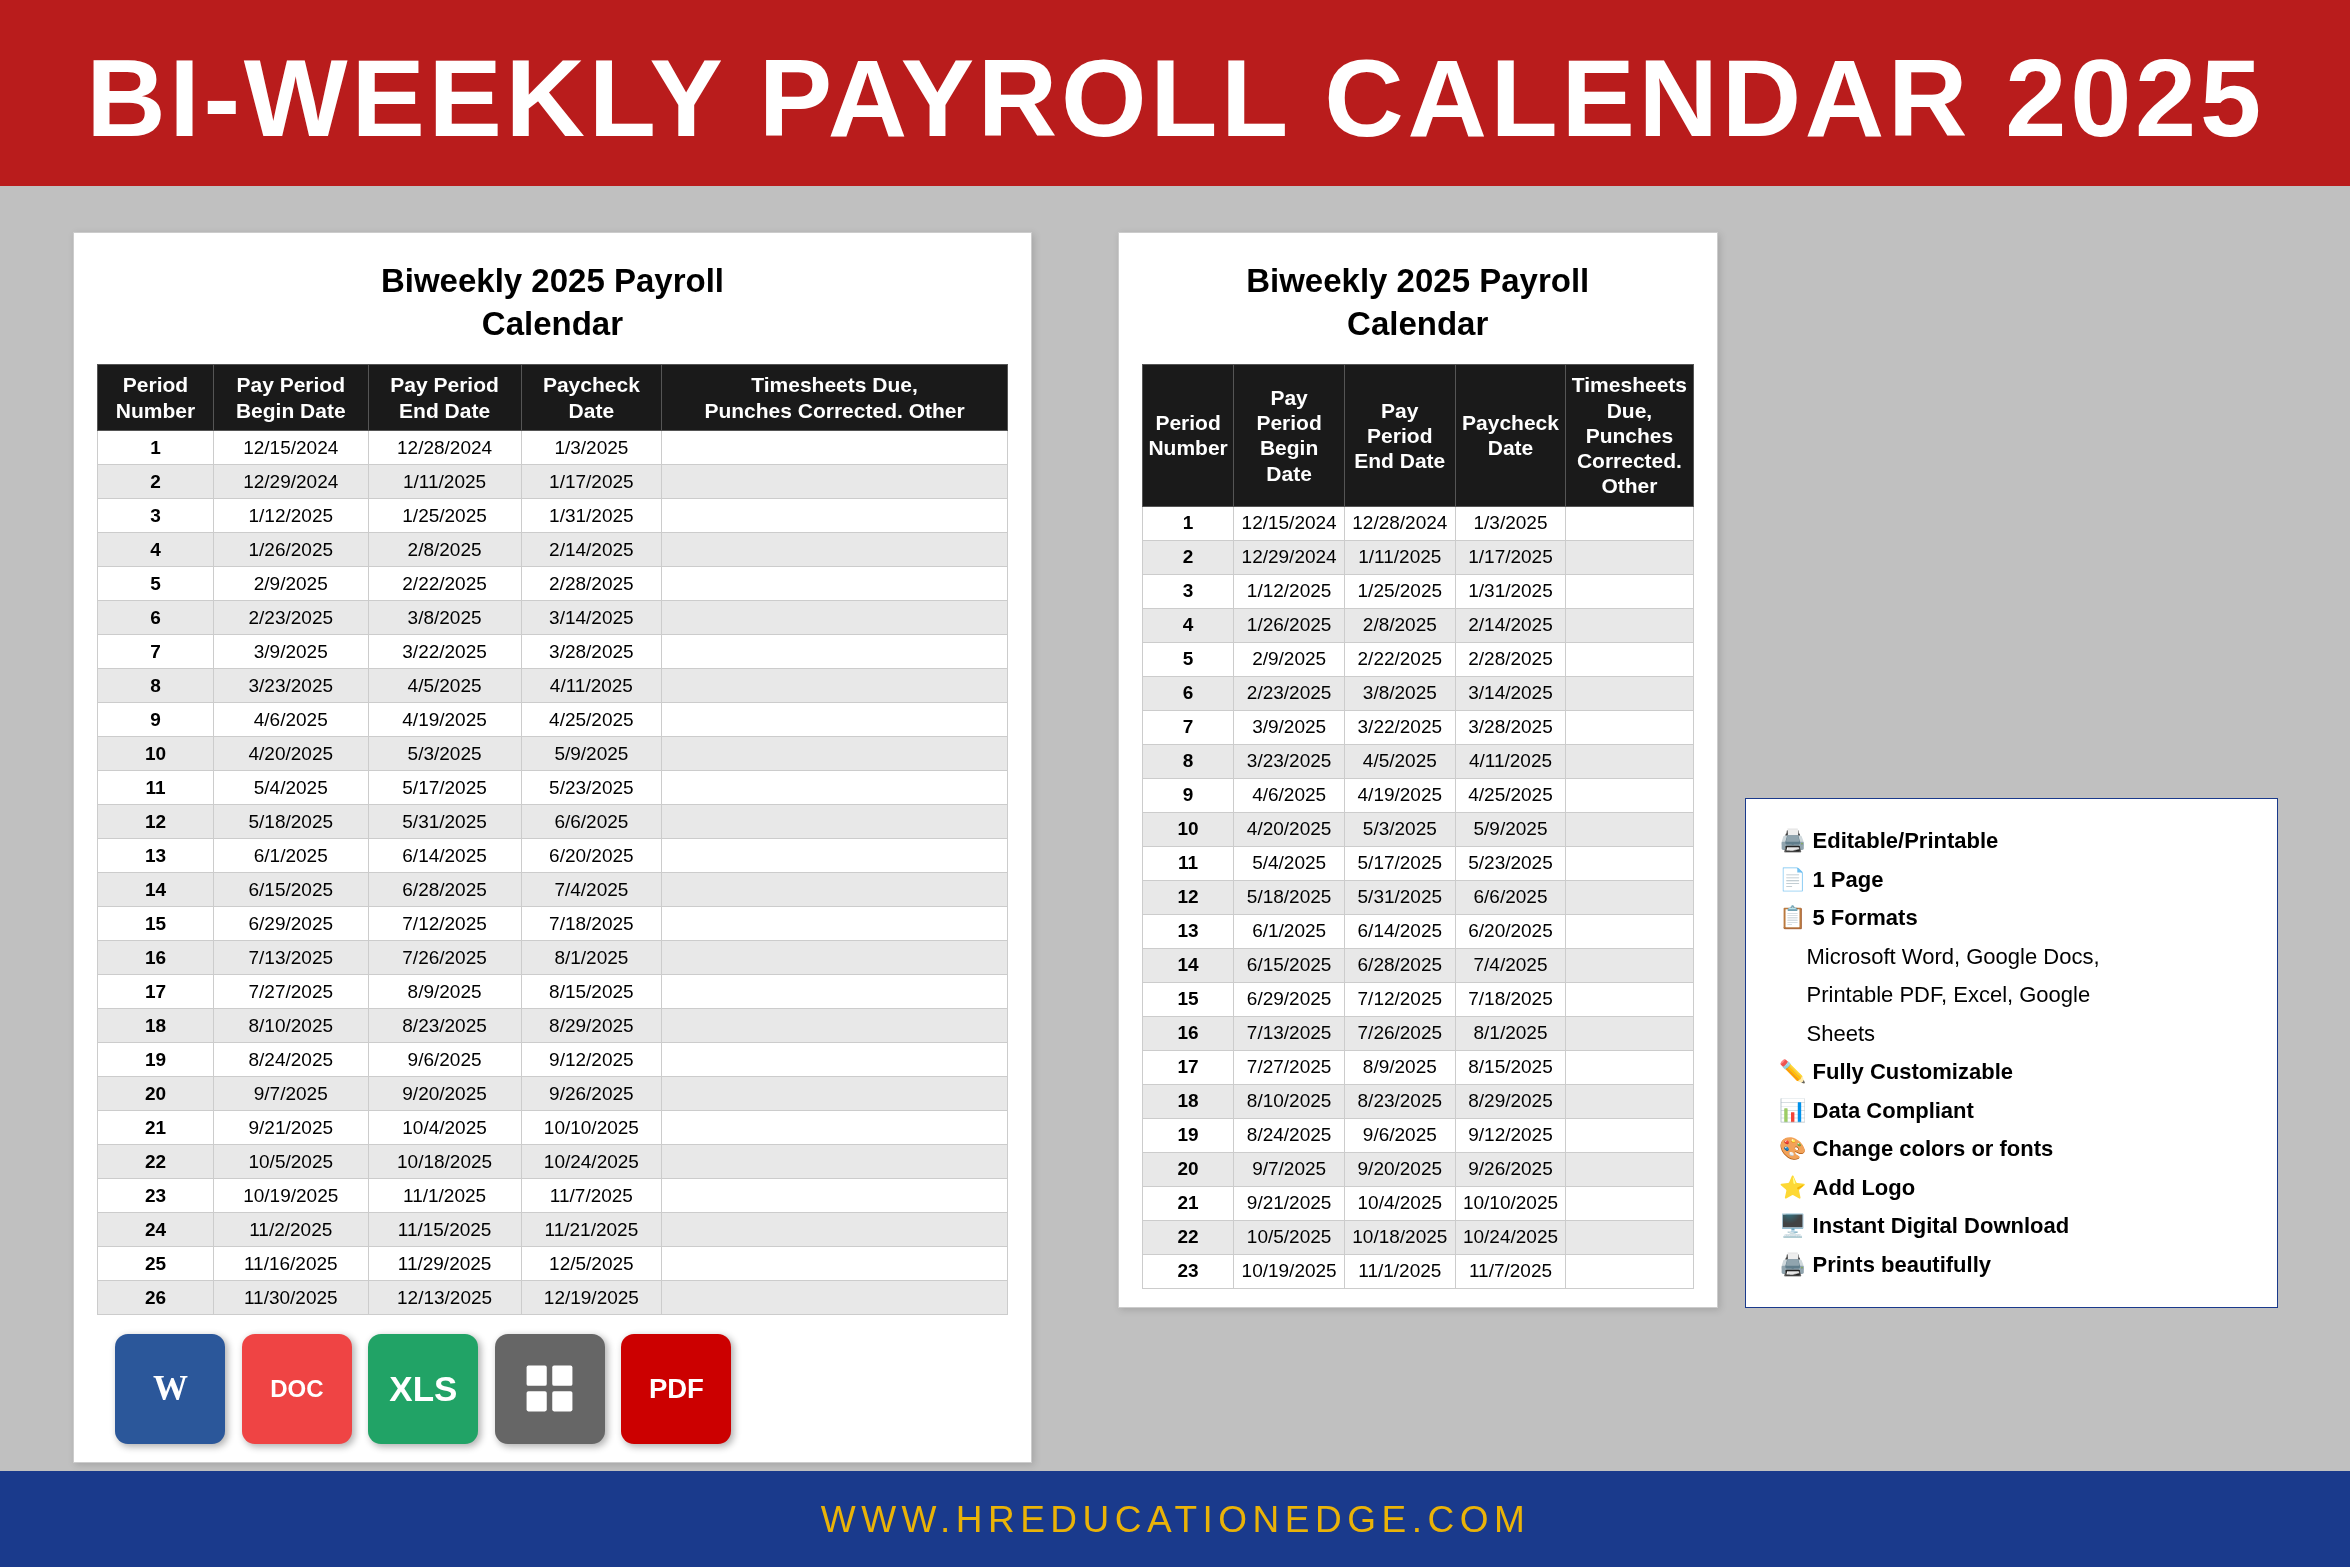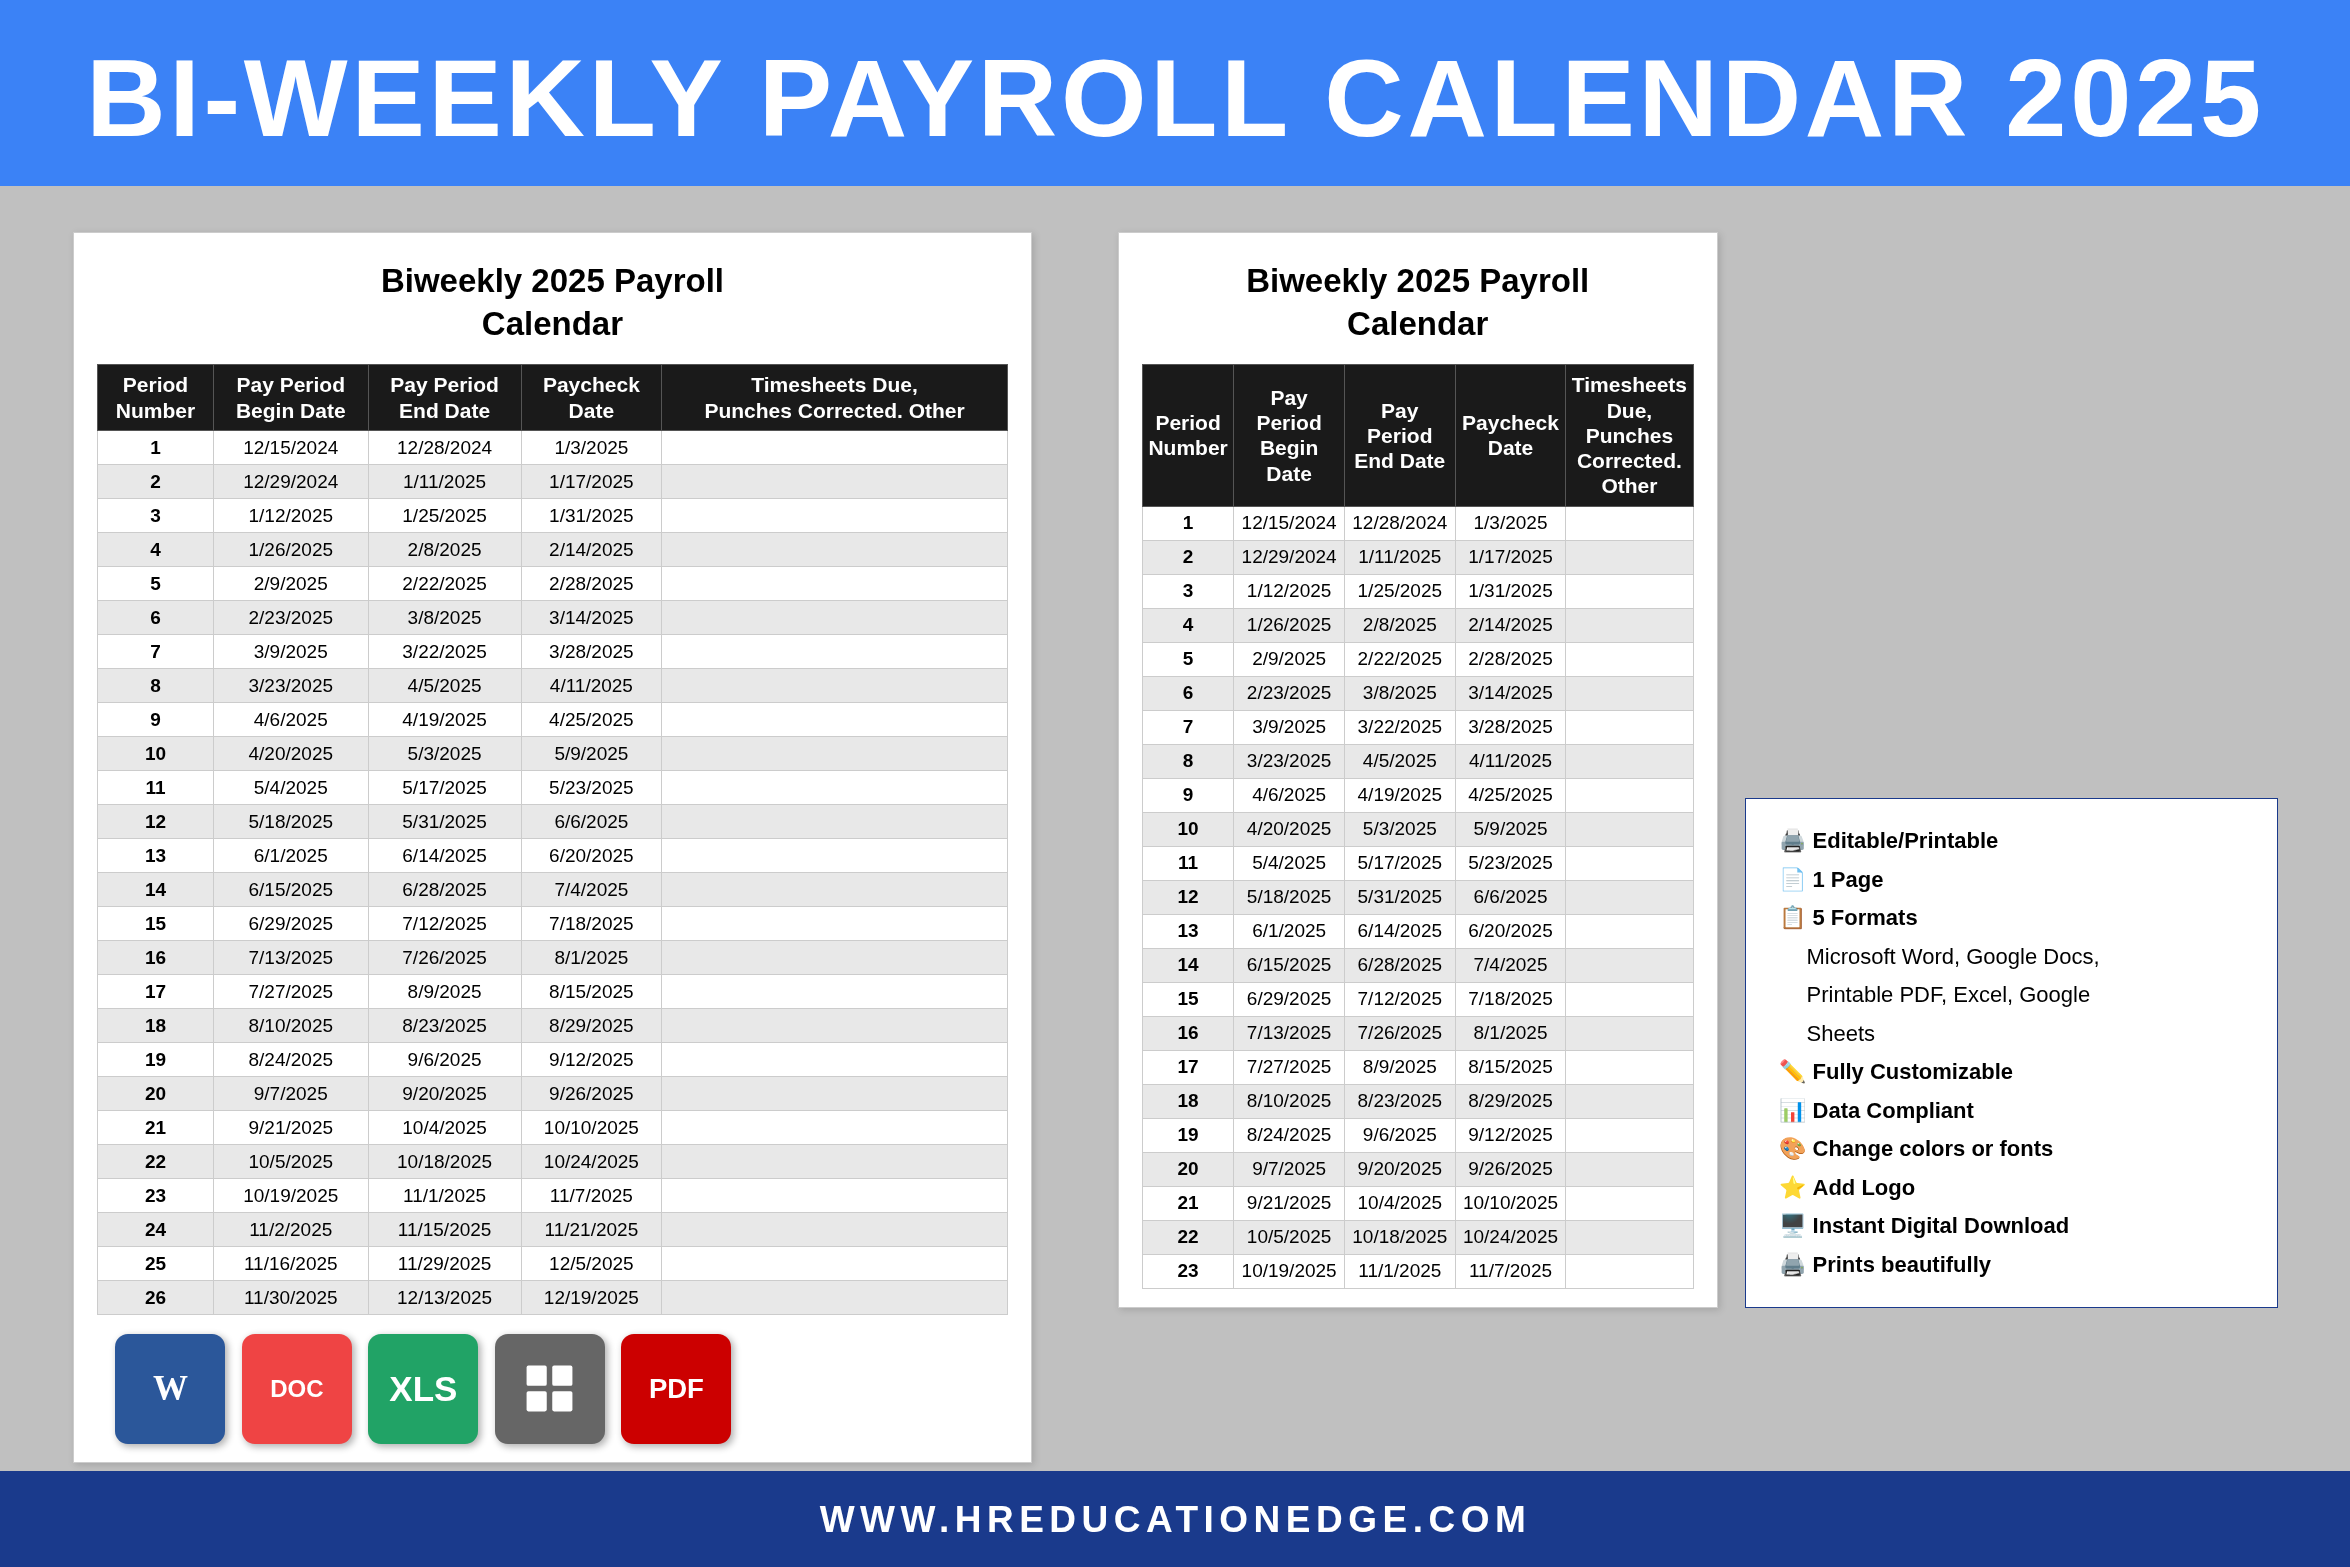--- a/index.html
+++ b/index.html
@@ -8,21 +8,21 @@
       height: 1568px;
       background-color: #1a3a8c;
       font-family: Arial, sans-serif;
       overflow: hidden;
       display: flex;
       flex-direction: column;
     }
 
     
     .header {
-      background-color: #3b82f6;
+      background-color: #b91c1c;
       text-align: center;
       padding: 37px 18.4px 27.5px;
       flex-shrink: 0;
     }
     .header h1 {
       color: white;
       font-size: 110px;
       font-weight: 900;
       letter-spacing: 3.7px;
       line-height: 1.1;
@@ -122,23 +122,23 @@
     }
 
     
     .footer {
       background-color: #1a3a8c;
       text-align: center;
       padding: 27.5px;
       flex-shrink: 0;
     }
     .footer p {
-      color: #ffffff;
+      color: #eab308;
       font-size: 37px;
-      font-weight: 700;
+      font-weight: 400;
       letter-spacing: 5.5px;
     }
 
     .calendar-card.right-card {
       flex: 1;
     }
 
     
     .badge {
       display: inline-flex;

